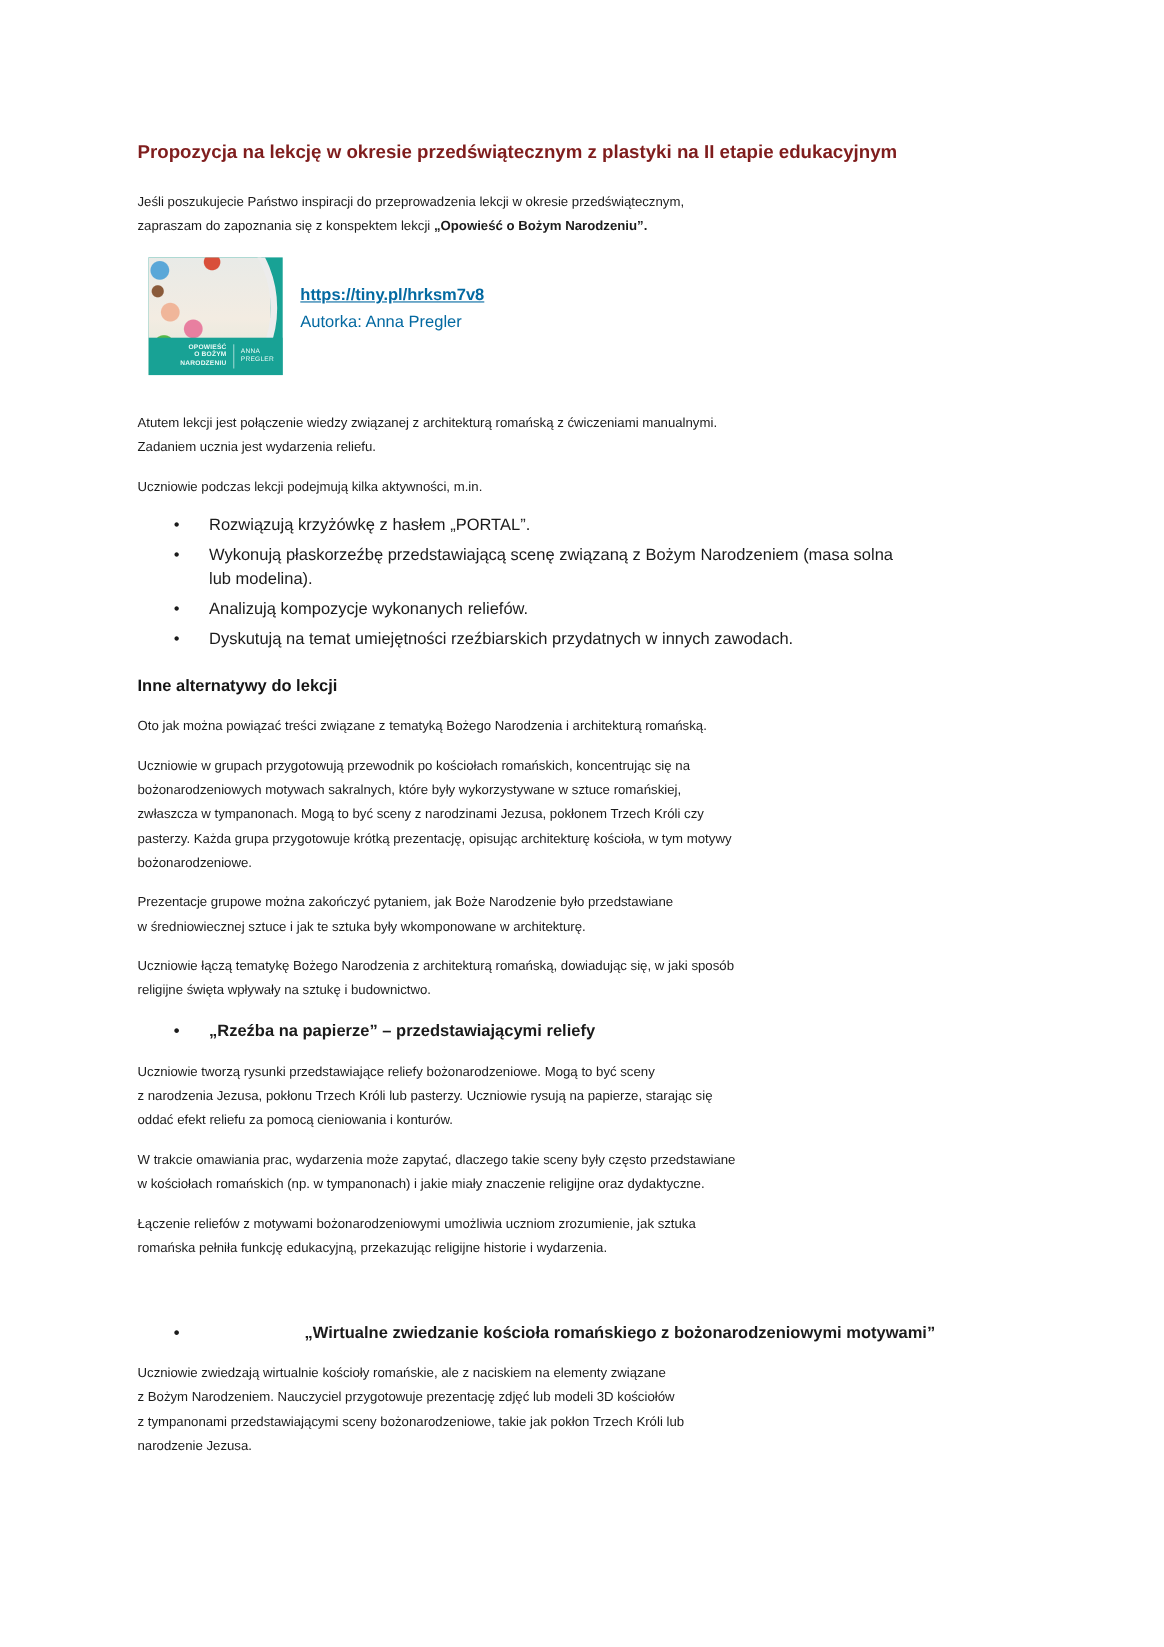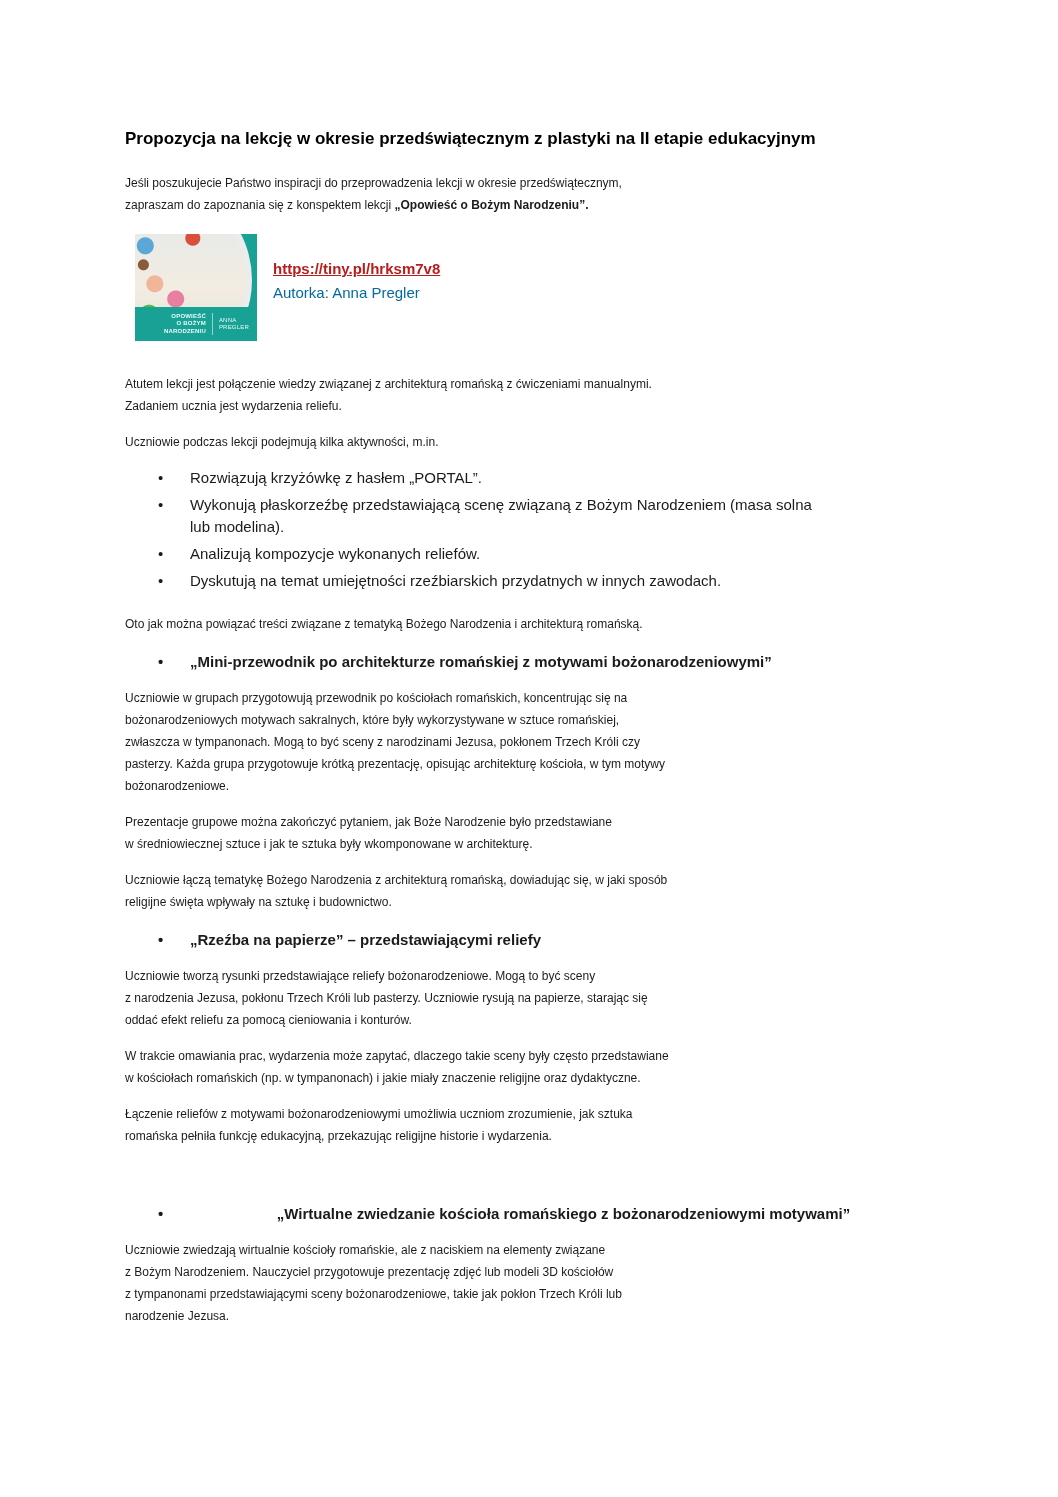--- a/index.html
+++ b/index.html
@@ -11,21 +11,21 @@
     -webkit-font-smoothing:antialiased;
   }
   .page {
     box-sizing:border-box;
     width:1058px; height:1497px;
     padding:128px 121px 0 125px;
     overflow:hidden;
   }
   .doc-title {
     font-size:17px; font-weight:700; line-height:22px;
-    margin:0 0 22px 0; color:#000000;
+    margin:0 0 22px 0; color:#7f1d1d;
   }
   p.para {
     font-size:12px; line-height:22px;
     margin:0 0 14px 0;
   }
   .pre { white-space:pre-line; }
   .b { font-weight:700; }
 
   
   .media-row { display:flex; margin:18px 0 32px 10px; }
@@ -56,21 +56,21 @@
   .cap {
     font-size:6px; line-height:7.5px; letter-spacing:.2px;
     color:#eafaf7; white-space:pre-line;
   }
   .cap-l { font-weight:700; text-align:right; }
   .cap-r { font-weight:400; text-align:left; }
   .cap-div { width:1px; height:22px; background:rgba(255,255,255,.55); }
 
   .media-meta { padding-top:24px; margin-left:16px; font-size:15px; line-height:22px; }
   .doc-link {
-    color:#b91c1c; font-weight:700; text-decoration:underline;
+    color:#0369a1; font-weight:700; text-decoration:underline;
     display:inline-block;
   }
   .author { color:#0369a1; margin-top:2px; }
 
   
   .bullets { list-style:none; margin:2px 0 16px 0; padding:0; }
   .bullets li {
     position:relative; padding:0 0 5px 65px;
     font-size:15px; line-height:22px;
   }
@@ -127,24 +127,24 @@
   <p class="para pre">Uczniowie podczas lekcji podejmują kilka aktywności, m.in.</p>
 
   <ul class="bullets">
     <li><span class="pre">Rozwiązują krzyżówkę z hasłem „PORTAL”.</span></li>
     <li><span class="pre">Wykonują płaskorzeźbę przedstawiającą scenę związaną z Bożym Narodzeniem (masa solna
 lub modelina).</span></li>
     <li><span class="pre">Analizują kompozycje wykonanych reliefów.</span></li>
     <li><span class="pre">Dyskutują na temat umiejętności rzeźbiarskich przydatnych w innych zawodach.</span></li>
   </ul>
 
+  <h2 class="section-heading">Inne alternatywy do lekcji</h2>
 
   <p class="para">Oto jak można powiązać treści związane z tematyką Bożego Narodzenia i architekturą romańską.</p>
 
-  <div class="alt-title"><span>„Mini-przewodnik po architekturze romańskiej z motywami bożonarodzeniowymi”</span></div>
   <p class="para pre">Uczniowie w grupach przygotowują przewodnik po kościołach romańskich, koncentrując się na
 bożonarodzeniowych motywach sakralnych, które były wykorzystywane w sztuce romańskiej,
 zwłaszcza w tympanonach. Mogą to być sceny z narodzinami Jezusa, pokłonem Trzech Króli czy
 pasterzy. Każda grupa przygotowuje krótką prezentację, opisując architekturę kościoła, w tym motywy
 bożonarodzeniowe.</p>
   <p class="para pre">Prezentacje grupowe można zakończyć pytaniem, jak Boże Narodzenie było przedstawiane
 w średniowiecznej sztuce i jak te sztuka były wkomponowane w architekturę.</p>
   <p class="para pre">Uczniowie łączą tematykę Bożego Narodzenia z architekturą romańską, dowiadując się, w jaki sposób
 religijne święta wpływały na sztukę i budownictwo.</p>
 

